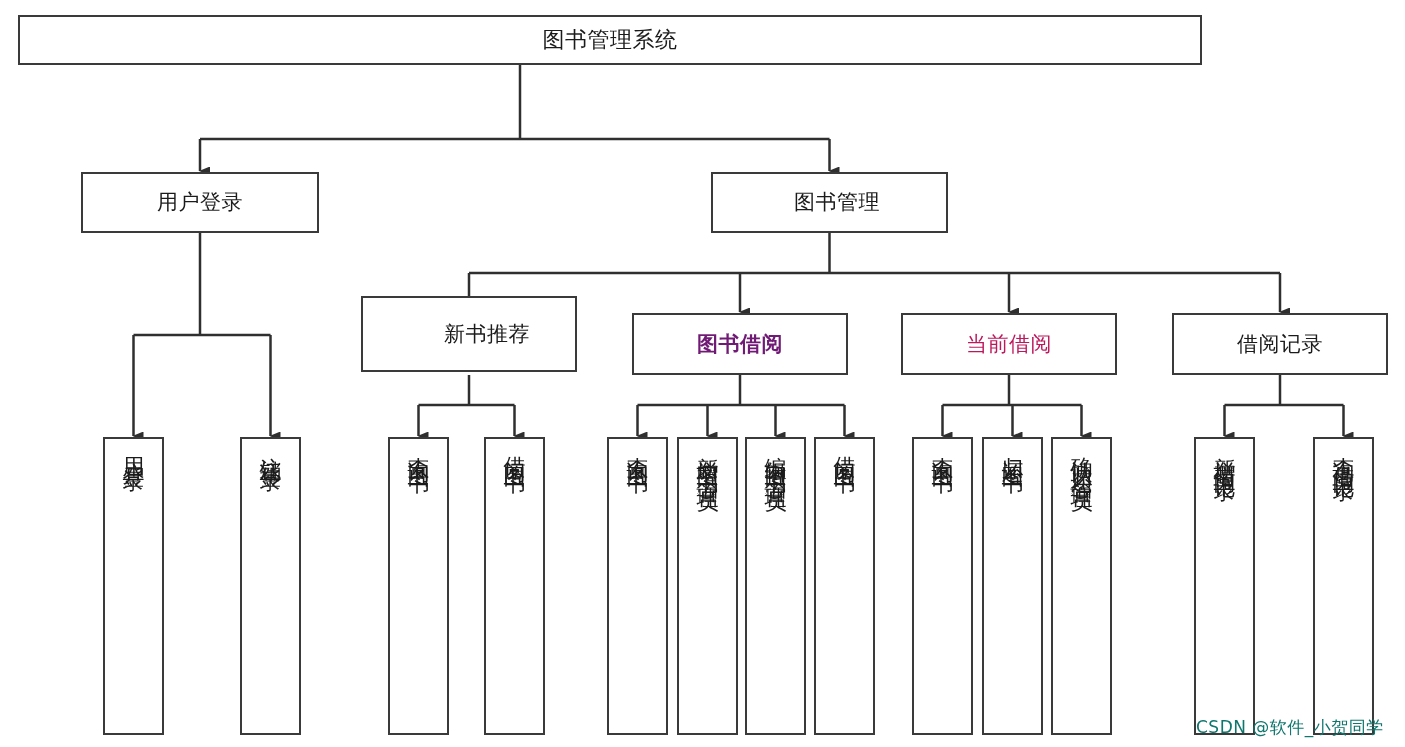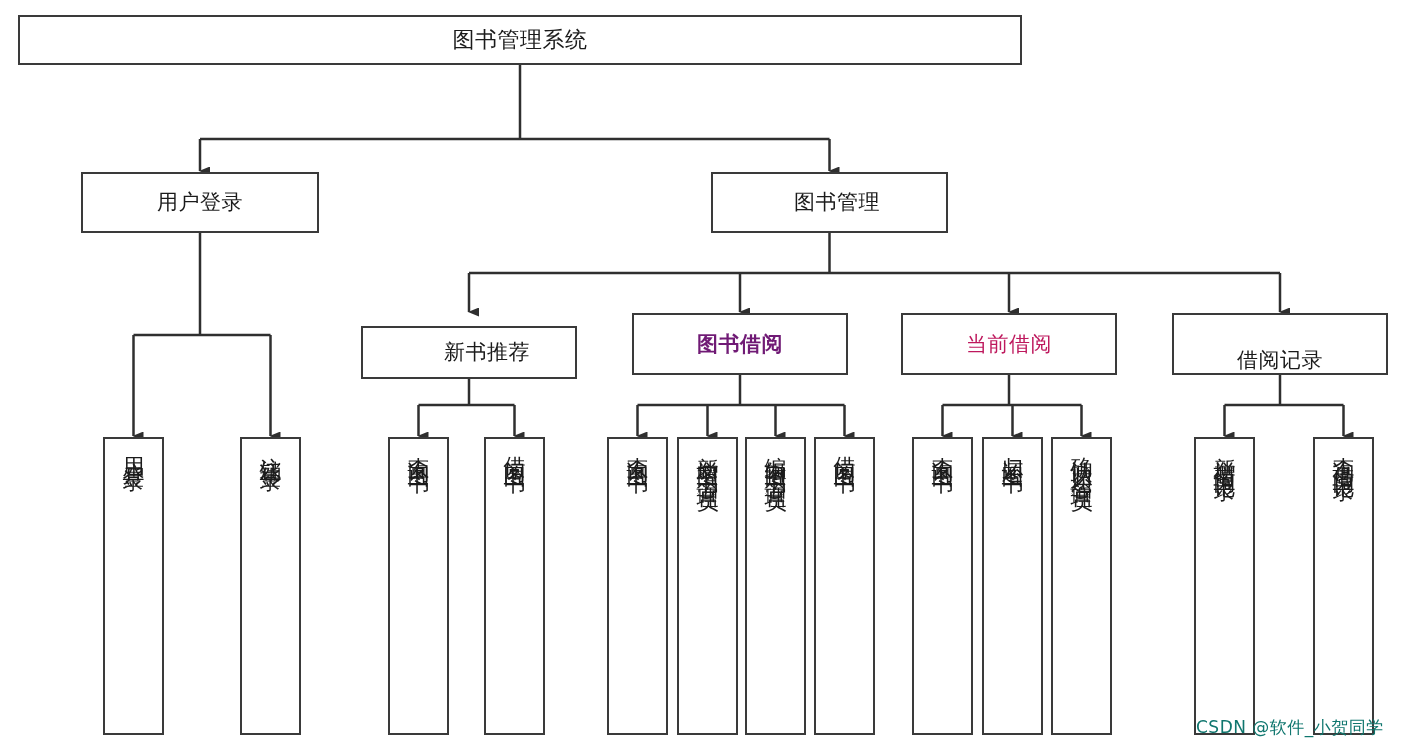--- a/index.html
+++ b/index.html
@@ -107,39 +107,39 @@
       <line x1="942.5" y1="405" x2="1081.5" y2="405" stroke="#2f2f2f" stroke-width="2.5"></line>
       <line x1="942.5" y1="405" x2="942.5" y2="436" stroke="#2f2f2f" stroke-width="2.5" marker-end="url(#arrow)"></line>
       <line x1="1012.5" y1="405" x2="1012.5" y2="436" stroke="#2f2f2f" stroke-width="2.5" marker-end="url(#arrow)"></line>
       <line x1="1081.5" y1="405" x2="1081.5" y2="436" stroke="#2f2f2f" stroke-width="2.5" marker-end="url(#arrow)"></line>
       <line x1="1280" y1="375" x2="1280" y2="405" stroke="#2f2f2f" stroke-width="2.5"></line>
       <line x1="1224.5" y1="405" x2="1343.5" y2="405" stroke="#2f2f2f" stroke-width="2.5"></line>
       <line x1="1224.5" y1="405" x2="1224.5" y2="436" stroke="#2f2f2f" stroke-width="2.5" marker-end="url(#arrow)"></line>
       <line x1="1343.5" y1="405" x2="1343.5" y2="436" stroke="#2f2f2f" stroke-width="2.5" marker-end="url(#arrow)"></line>
     </svg>
   <div id="nodes">
-      <div class="node horizontal root" style="left: 18px; top: 15px; width: 1004px; height: 50px; border-color: rgb(58, 58, 58); background: rgb(255, 255, 255); color: rgb(27, 27, 27);">
+      <div class="node horizontal root" style="left: 18px; top: 15px; width: 1184px; height: 50px; border-color: rgb(58, 58, 58); background: rgb(255, 255, 255); color: rgb(27, 27, 27);">
         <span class="label">图书管理系统</span>
       </div>
       <div class="node horizontal" style="left: 81px; top: 172px; width: 238px; height: 61px; border-color: rgb(58, 58, 58); background: rgb(255, 255, 255); color: rgb(27, 27, 27);">
         <span class="label">用户登录</span>
       </div>
       <div class="node horizontal" style="left: 711px; top: 172px; width: 237px; height: 61px; border-color: rgb(58, 58, 58); background: rgb(255, 255, 255); color: rgb(27, 27, 27); padding-left: 15px;">
         <span class="label">图书管理</span>
       </div>
-      <div class="node horizontal" style="left: 361px; top: 326px; width: 216px; height: 53px; border-color: rgb(58, 58, 58); background: rgb(255, 255, 255); color: rgb(27, 27, 27); padding-left: 36px;">
+      <div class="node horizontal" style="left: 361px; top: 296px; width: 216px; height: 76px; border-color: rgb(58, 58, 58); background: rgb(255, 255, 255); color: rgb(27, 27, 27); padding-left: 36px;">
         <span class="label">新书推荐</span>
       </div>
       <div class="node horizontal" style="left: 632px; top: 313px; width: 216px; height: 62px; border-color: rgb(58, 58, 58); background: rgb(255, 255, 255); color: #701a75; font-weight: bold;">
         <span class="label">图书借阅</span>
       </div>
       <div class="node horizontal" style="left: 901px; top: 313px; width: 216px; height: 62px; border-color: rgb(58, 58, 58); background: rgb(255, 255, 255); color: #be185d;">
         <span class="label">当前借阅</span>
       </div>
-      <div class="node horizontal" style="left: 1172px; top: 313px; width: 216px; height: 62px; border-color: rgb(58, 58, 58); background: rgb(255, 255, 255); color: rgb(27, 27, 27); align-items: flex-end;">
+      <div class="node horizontal" style="left: 1172px; top: 313px; width: 216px; height: 62px; border-color: rgb(58, 58, 58); background: rgb(255, 255, 255); color: rgb(27, 27, 27);">
         <span class="label">借阅记录</span>
       </div>
       <div class="node vertical" style="left: 103px; top: 437px; width: 61px; height: 298px; border-color: rgb(58, 58, 58); background: rgb(255, 255, 255); color: rgb(27, 27, 27);">
         <span class="label">用户登录</span>
       </div>
       <div class="node vertical" style="left: 240px; top: 437px; width: 61px; height: 298px; border-color: rgb(58, 58, 58); background: rgb(255, 255, 255); color: rgb(27, 27, 27);">
         <span class="label">注销登录</span>
       </div>
       <div class="node vertical" style="left: 388px; top: 437px; width: 61px; height: 298px; border-color: rgb(58, 58, 58); background: rgb(255, 255, 255); color: rgb(27, 27, 27);">
         <span class="label">查询图书</span>

